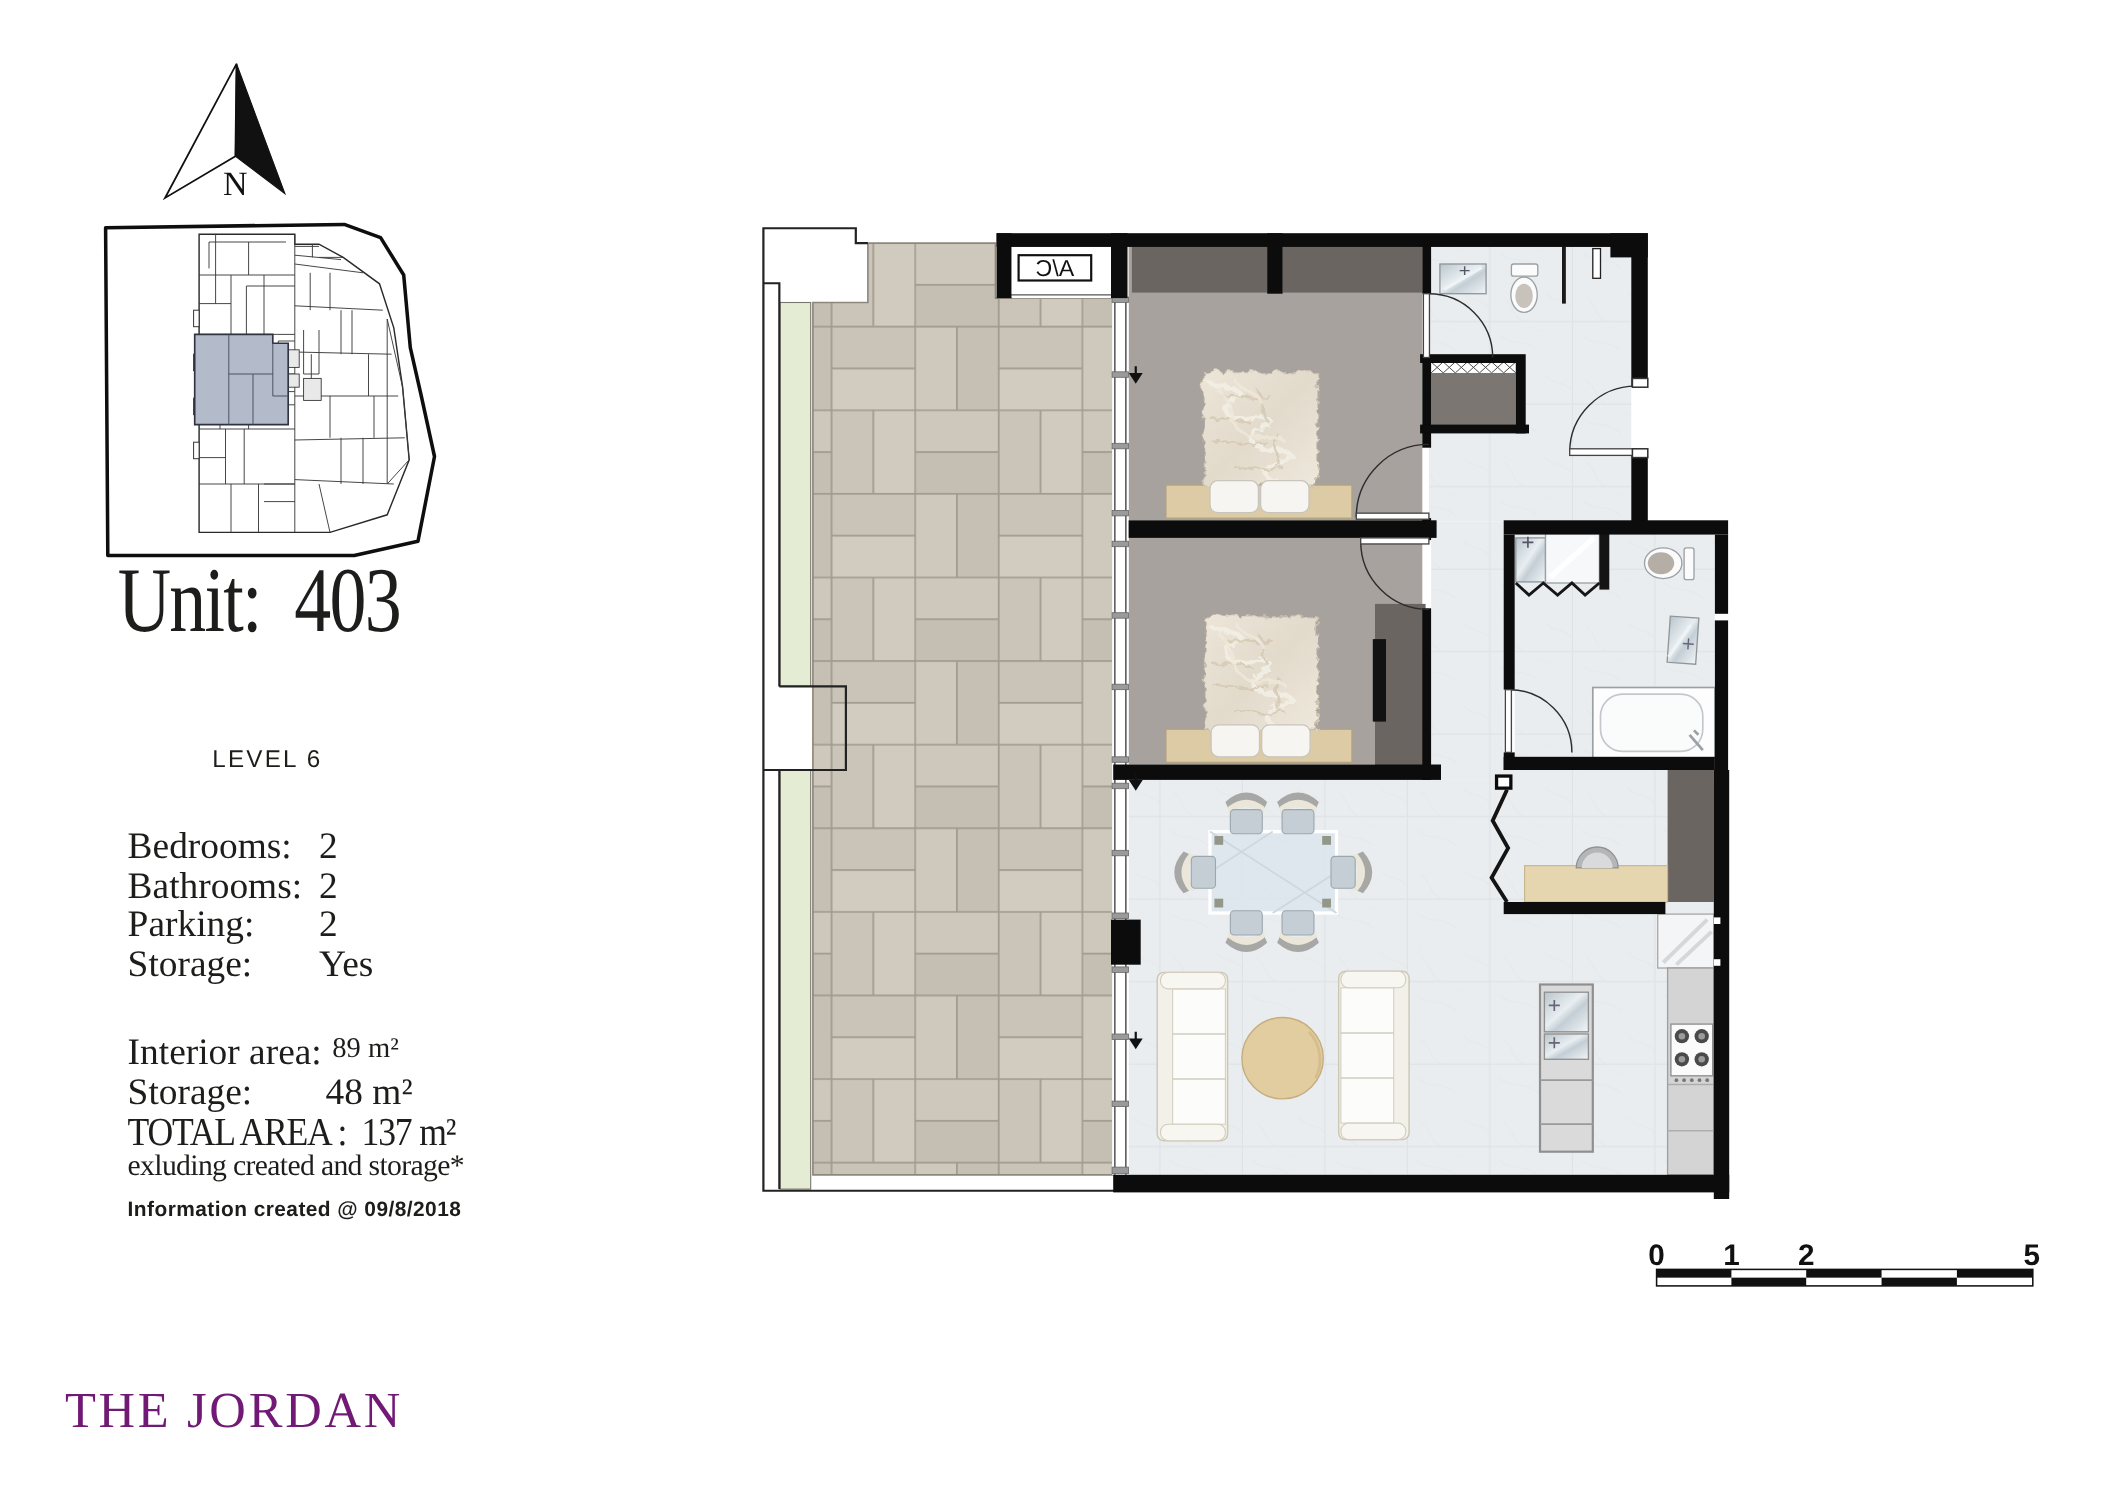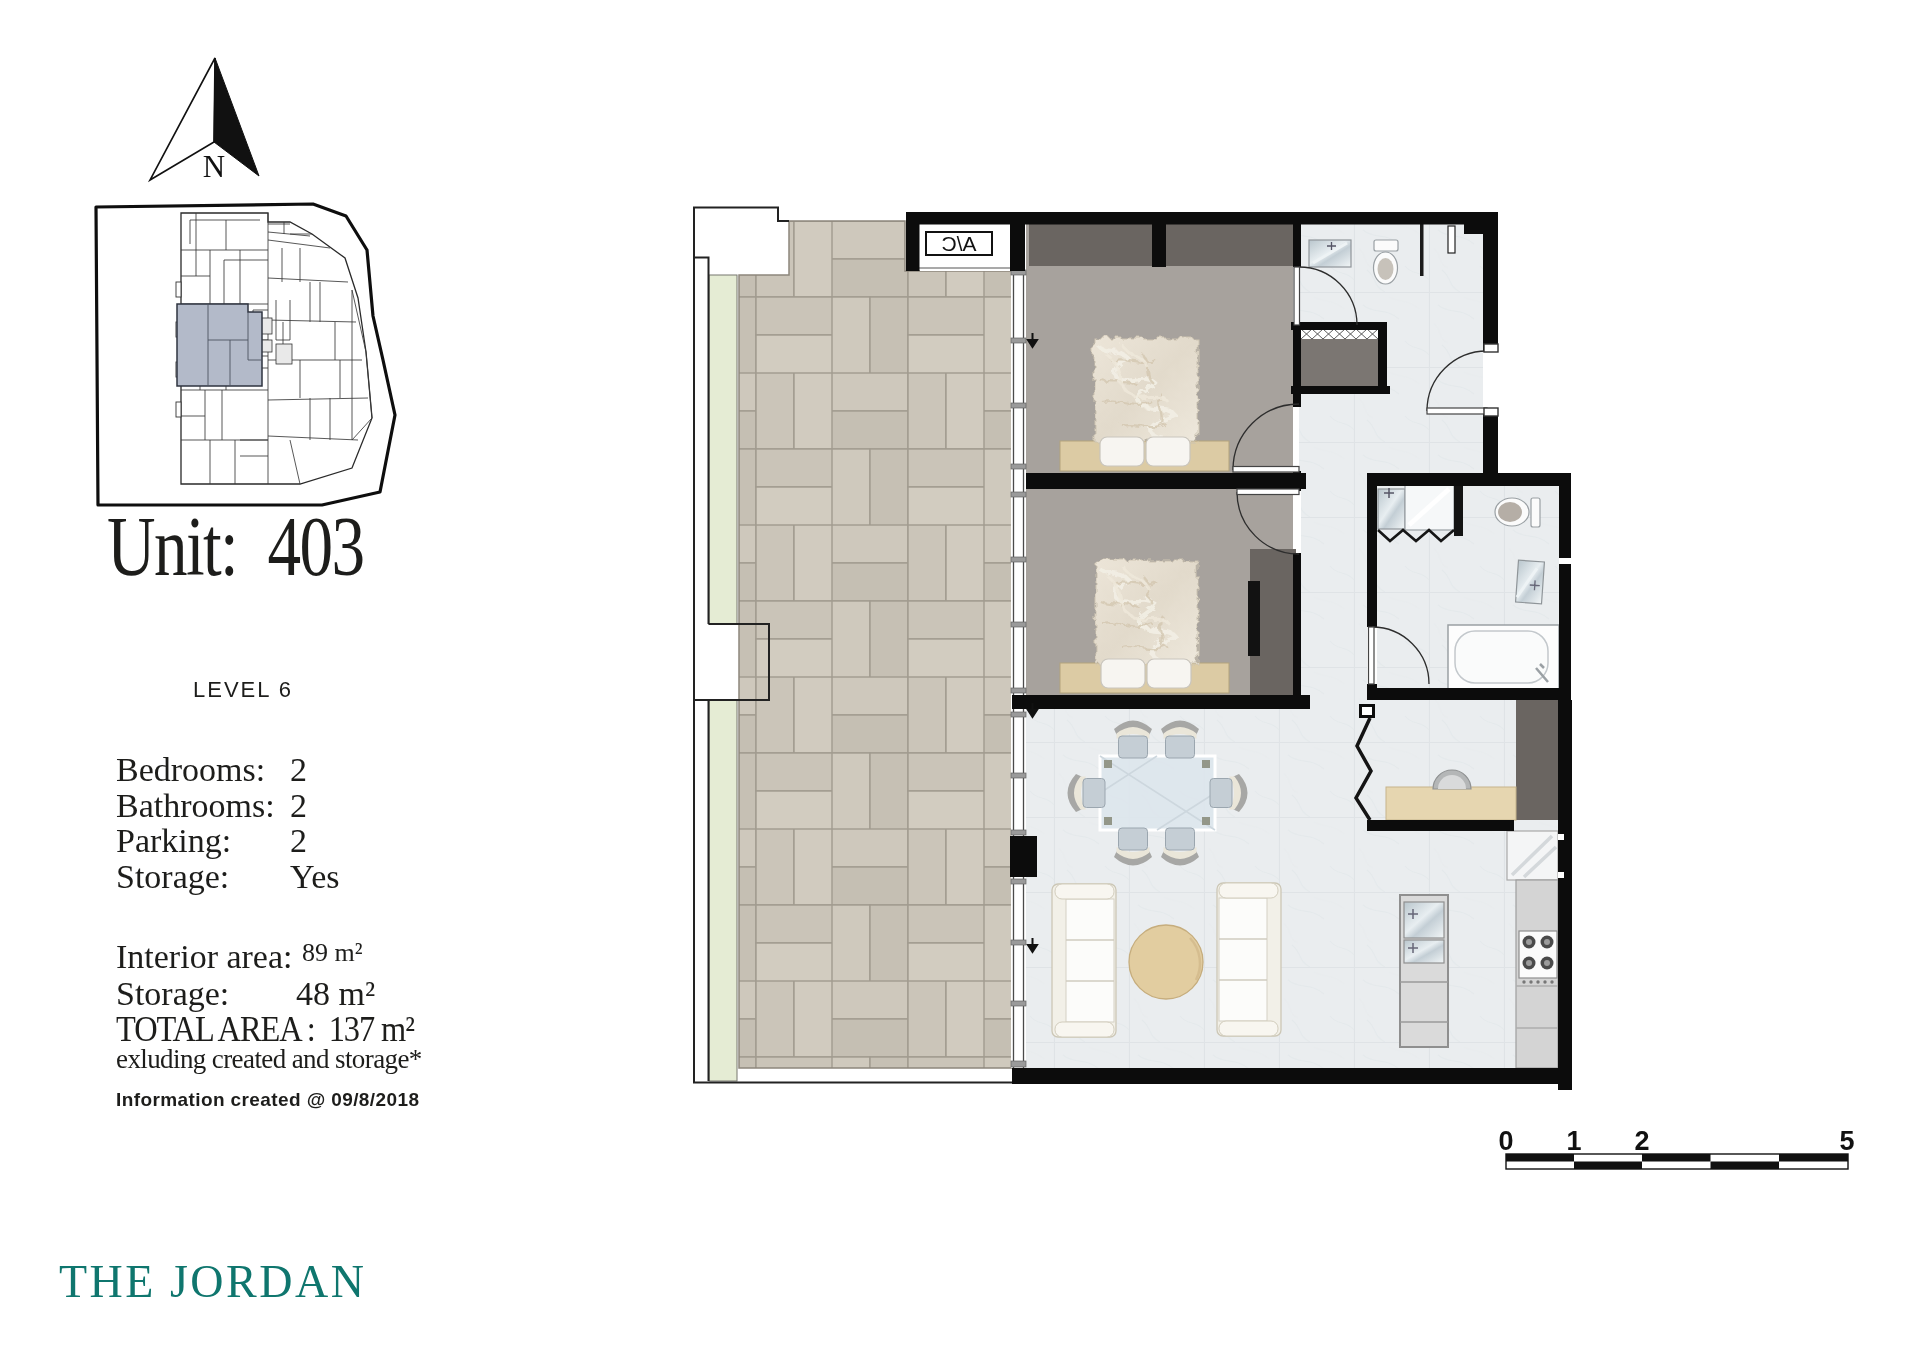--- a/index.html
+++ b/index.html
@@ -69,21 +69,21 @@
 
 <div class="abs" style="left:116px;top:975px;font-size:34px;">Storage:</div>
 <div class="abs" style="left:296px;top:975px;font-size:34px;">48 m²</div>
 
 <div class="abs" style="left:116px;top:1008px;font-size:36px;letter-spacing:-1.2px;transform:scaleX(0.90);transform-origin:left top;">TOTAL AREA :&nbsp; 137 m²</div>
 
 <div class="abs" style="left:116px;top:1044px;font-size:27px;letter-spacing:-0.6px;">exluding created and storage*</div>
 
 <div class="abs sans" style="left:116px;top:1089px;font-size:19px;font-weight:bold;letter-spacing:0.4px;">Information created @ 09/8/2018</div>
 
-<div class="abs" style="left:59px;top:1255px;font-size:46px;letter-spacing:2.5px;color:#0f766e;">THE JORDAN</div>
+<div class="abs" style="left:59px;top:1255px;font-size:46px;letter-spacing:2.5px;color:#701a75;">THE JORDAN</div>
 
 <svg class="abs" style="left:1490px;top:1120px" width="380" height="70" viewBox="1490 1120 380 70">
   <g font-family="Liberation Sans,sans-serif" font-size="27" font-weight="bold" fill="#111">
     <text x="1506" y="1150" text-anchor="middle">0</text>
     <text x="1574" y="1150" text-anchor="middle">1</text>
     <text x="1642" y="1150" text-anchor="middle">2</text>
     <text x="1847" y="1150" text-anchor="middle">5</text>
   </g>
   <g>
     <rect x="1506" y="1154" width="342" height="15" fill="#ffffff" stroke="#111" stroke-width="1.4"></rect>

